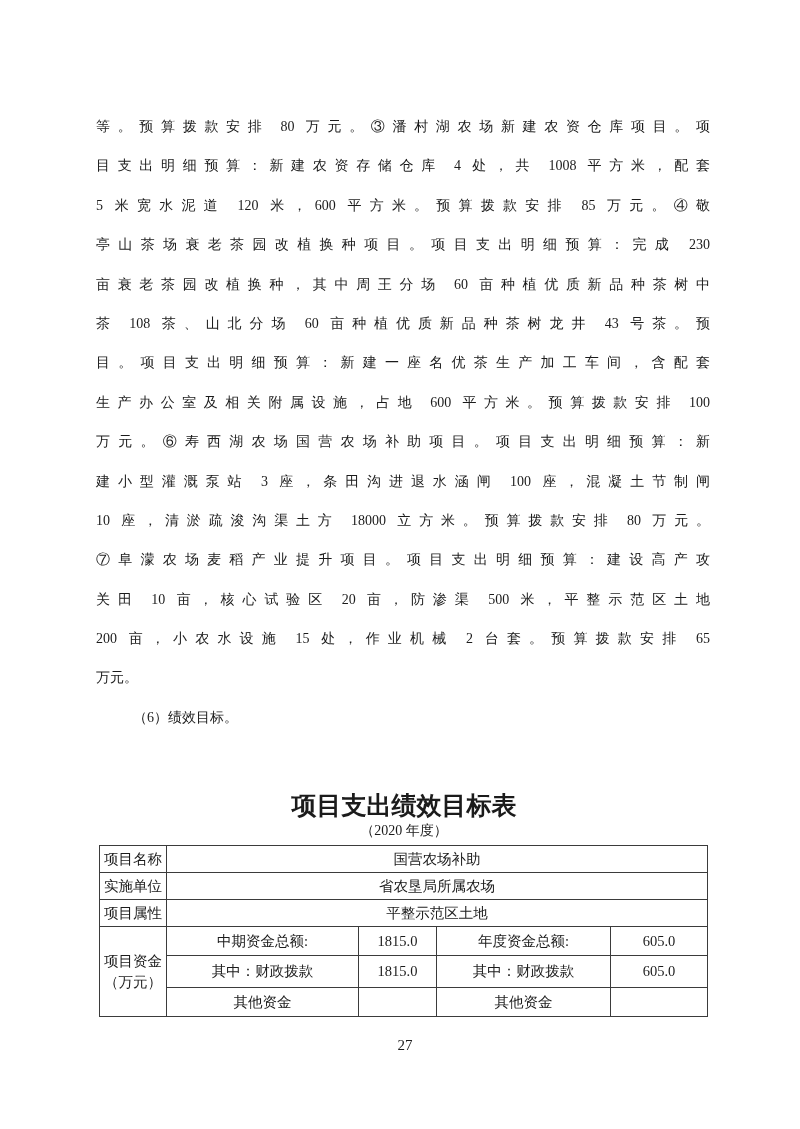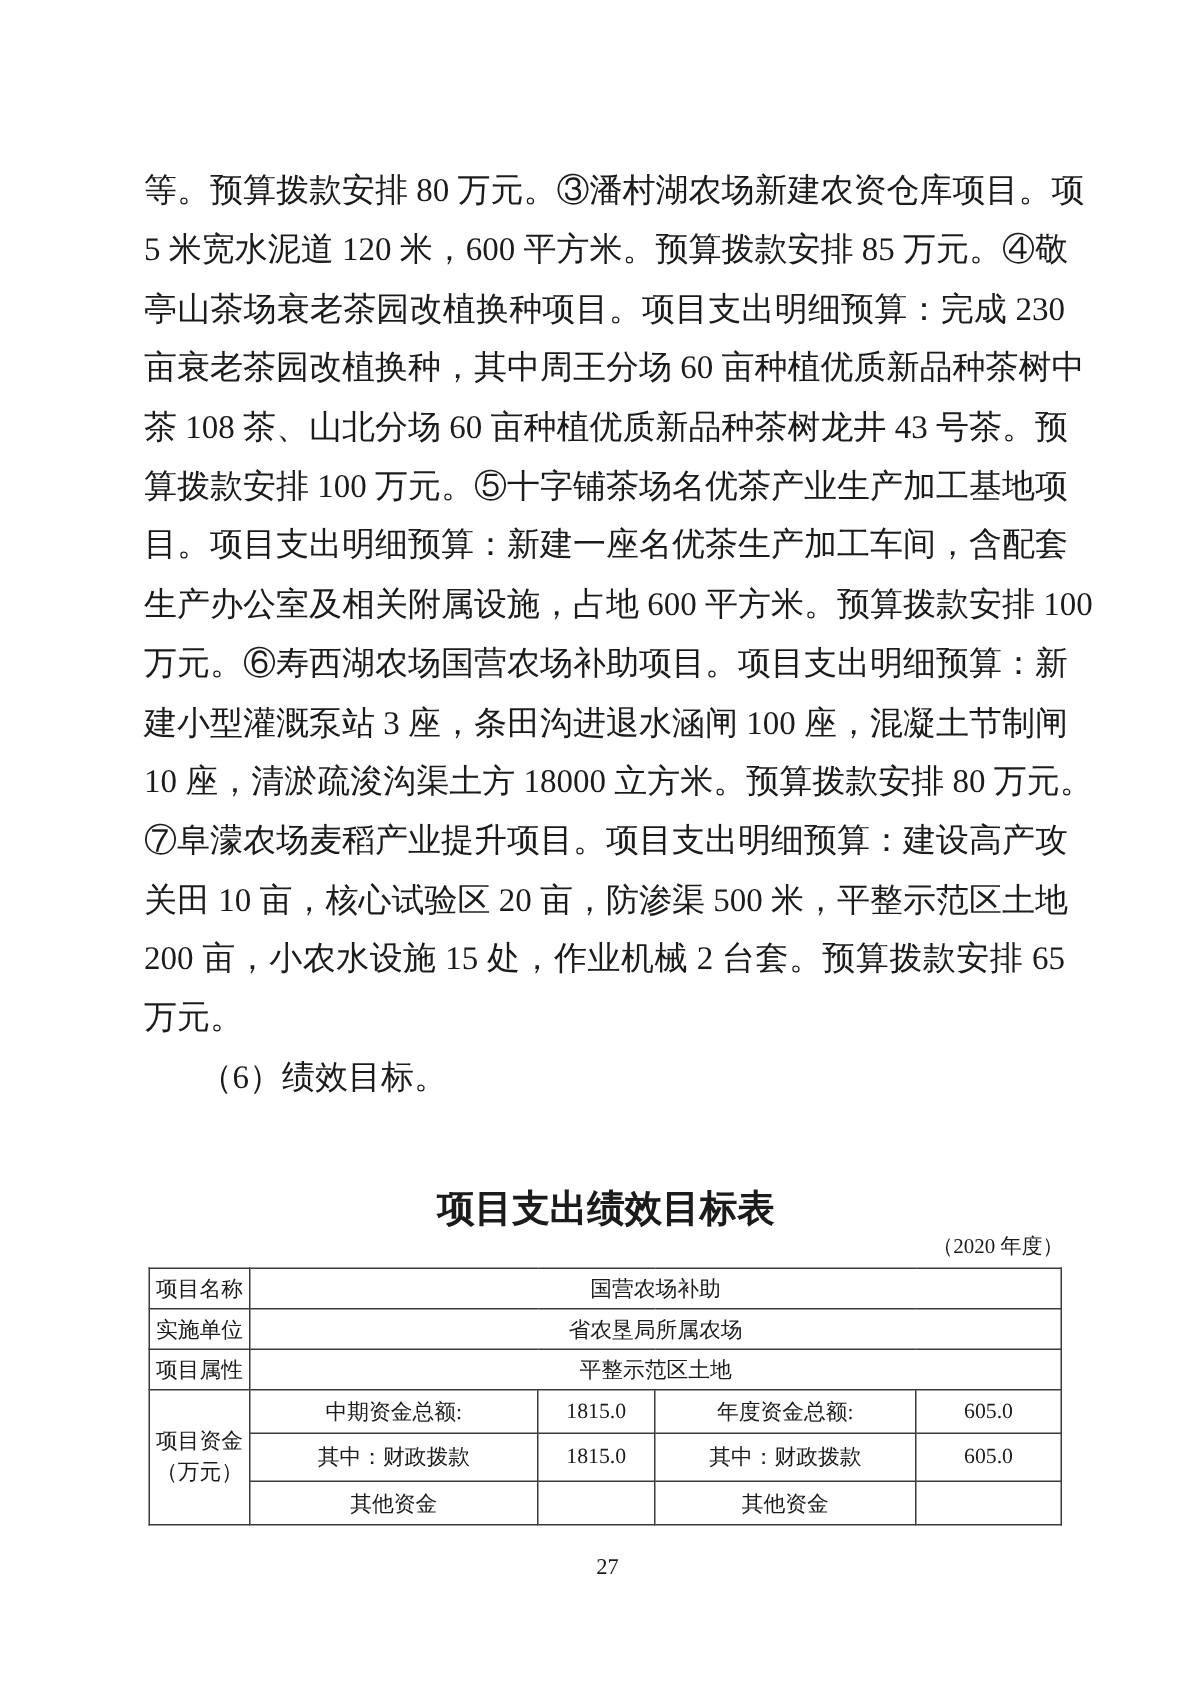--- a/index.html
+++ b/index.html
@@ -8,21 +8,21 @@
     background: #ffffff;
     position: relative;
     overflow: hidden;
     font-family: "Liberation Serif", "DejaVu Serif", serif;
     color: #1b1b1b;
   }
   
   .body-text {
     position: absolute;
     left: 96px; top: 107px; width: 614px;
-    font-size: 22px;
+    font-size: 14px;
     line-height: 39.4px;
   }
   .line {
     text-align: justify;
     text-align-last: justify;
     height: 39.4px;
     white-space: nowrap;
   }
   .line.short {
     text-align: center;
@@ -34,21 +34,21 @@
   .table-title {
     position: absolute;
     left: 99px; top: 789px; width: 610px;
     text-align: center;
     font-size: 25px;
     font-weight: bold;
   }
   .table-subtitle {
     position: absolute;
     left: 99px; top: 822px; width: 610px;
-    text-align: right;
+    text-align: center;
     font-size: 14px;
   }
 
   
   table.perf {
     position: absolute;
     left: 99px; top: 845px;
     width: 608px;
     border-collapse: collapse;
     table-layout: fixed;
@@ -76,25 +76,25 @@
     left: 0; top: 1037px; width: 810px;
     text-align: center;
     font-size: 15px;
   }
 </style>
 </head>
 <body>
 
 <div class="body-text">
   <div class="line">等。预算拨款安排 80 万元。③潘村湖农场新建农资仓库项目。项</div>
+  <div class="line">目支出明细预算：新建农资存储仓库 4 处，共 1008 平方米，配套</div>
   <div class="line">5 米宽水泥道 120 米，600 平方米。预算拨款安排 85 万元。④敬</div>
   <div class="line">亭山茶场衰老茶园改植换种项目。项目支出明细预算：完成 230</div>
   <div class="line">亩衰老茶园改植换种，其中周王分场 60 亩种植优质新品种茶树中</div>
   <div class="line">茶 108 茶、山北分场 60 亩种植优质新品种茶树龙井 43 号茶。预</div>
-  <div class="line">算拨款安排 100 万元。⑤十字铺茶场名优茶产业生产加工基地项</div>
   <div class="line">目。项目支出明细预算：新建一座名优茶生产加工车间，含配套</div>
   <div class="line">生产办公室及相关附属设施，占地 600 平方米。预算拨款安排 100</div>
   <div class="line">万元。⑥寿西湖农场国营农场补助项目。项目支出明细预算：新</div>
   <div class="line">建小型灌溉泵站 3 座，条田沟进退水涵闸 100 座，混凝土节制闸</div>
   <div class="line">10 座，清淤疏浚沟渠土方 18000 立方米。预算拨款安排 80 万元。</div>
   <div class="line">⑦阜濛农场麦稻产业提升项目。项目支出明细预算：建设高产攻</div>
   <div class="line">关田 10 亩，核心试验区 20 亩，防渗渠 500 米，平整示范区土地</div>
   <div class="line">200 亩，小农水设施 15 处，作业机械 2 台套。预算拨款安排 65</div>
   <div class="line short">万元。</div>
   <div class="line short indent">（6）绩效目标。</div>

